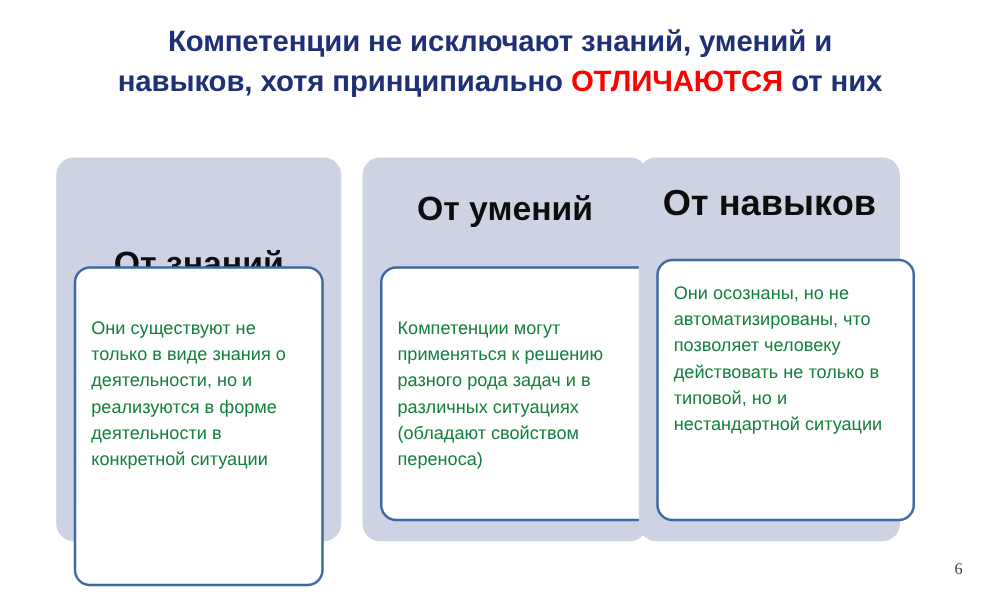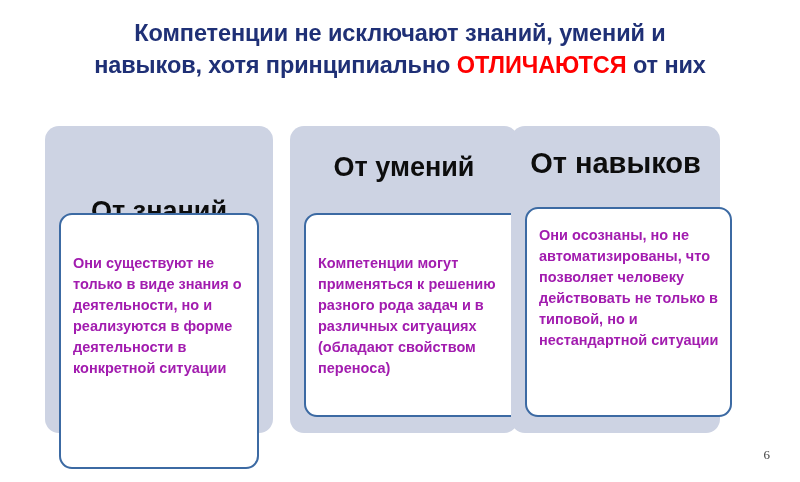--- a/index.html
+++ b/index.html
@@ -77,22 +77,22 @@
     box-sizing: border-box;
   }
   .card-1 .card-body { left: 14px; top: 87px; width: 200px; height: 256px; }
   .card-2 .card-body { left: 14px; top: 87px; width: 224px; height: 204px; }
   .card-3 .card-body { left: 14px; top: 81px; width: 207px; height: 210px; }
 
   .card-body-text {
     position: absolute;
     left: 12px;
     right: 10px;
-    color: #a21caf;
-    font-weight: bold;
+    color: #15803d;
+    font-weight: normal;
     font-size: 14.5px;
     line-height: 1.45;
   }
   .card-1 .card-body-text { top: 38px; }
   .card-2 .card-body-text { top: 38px; }
   .card-3 .card-body-text { top: 16px; font-size: 14.5px; }
 
   
   .page-number {
     position: absolute;

